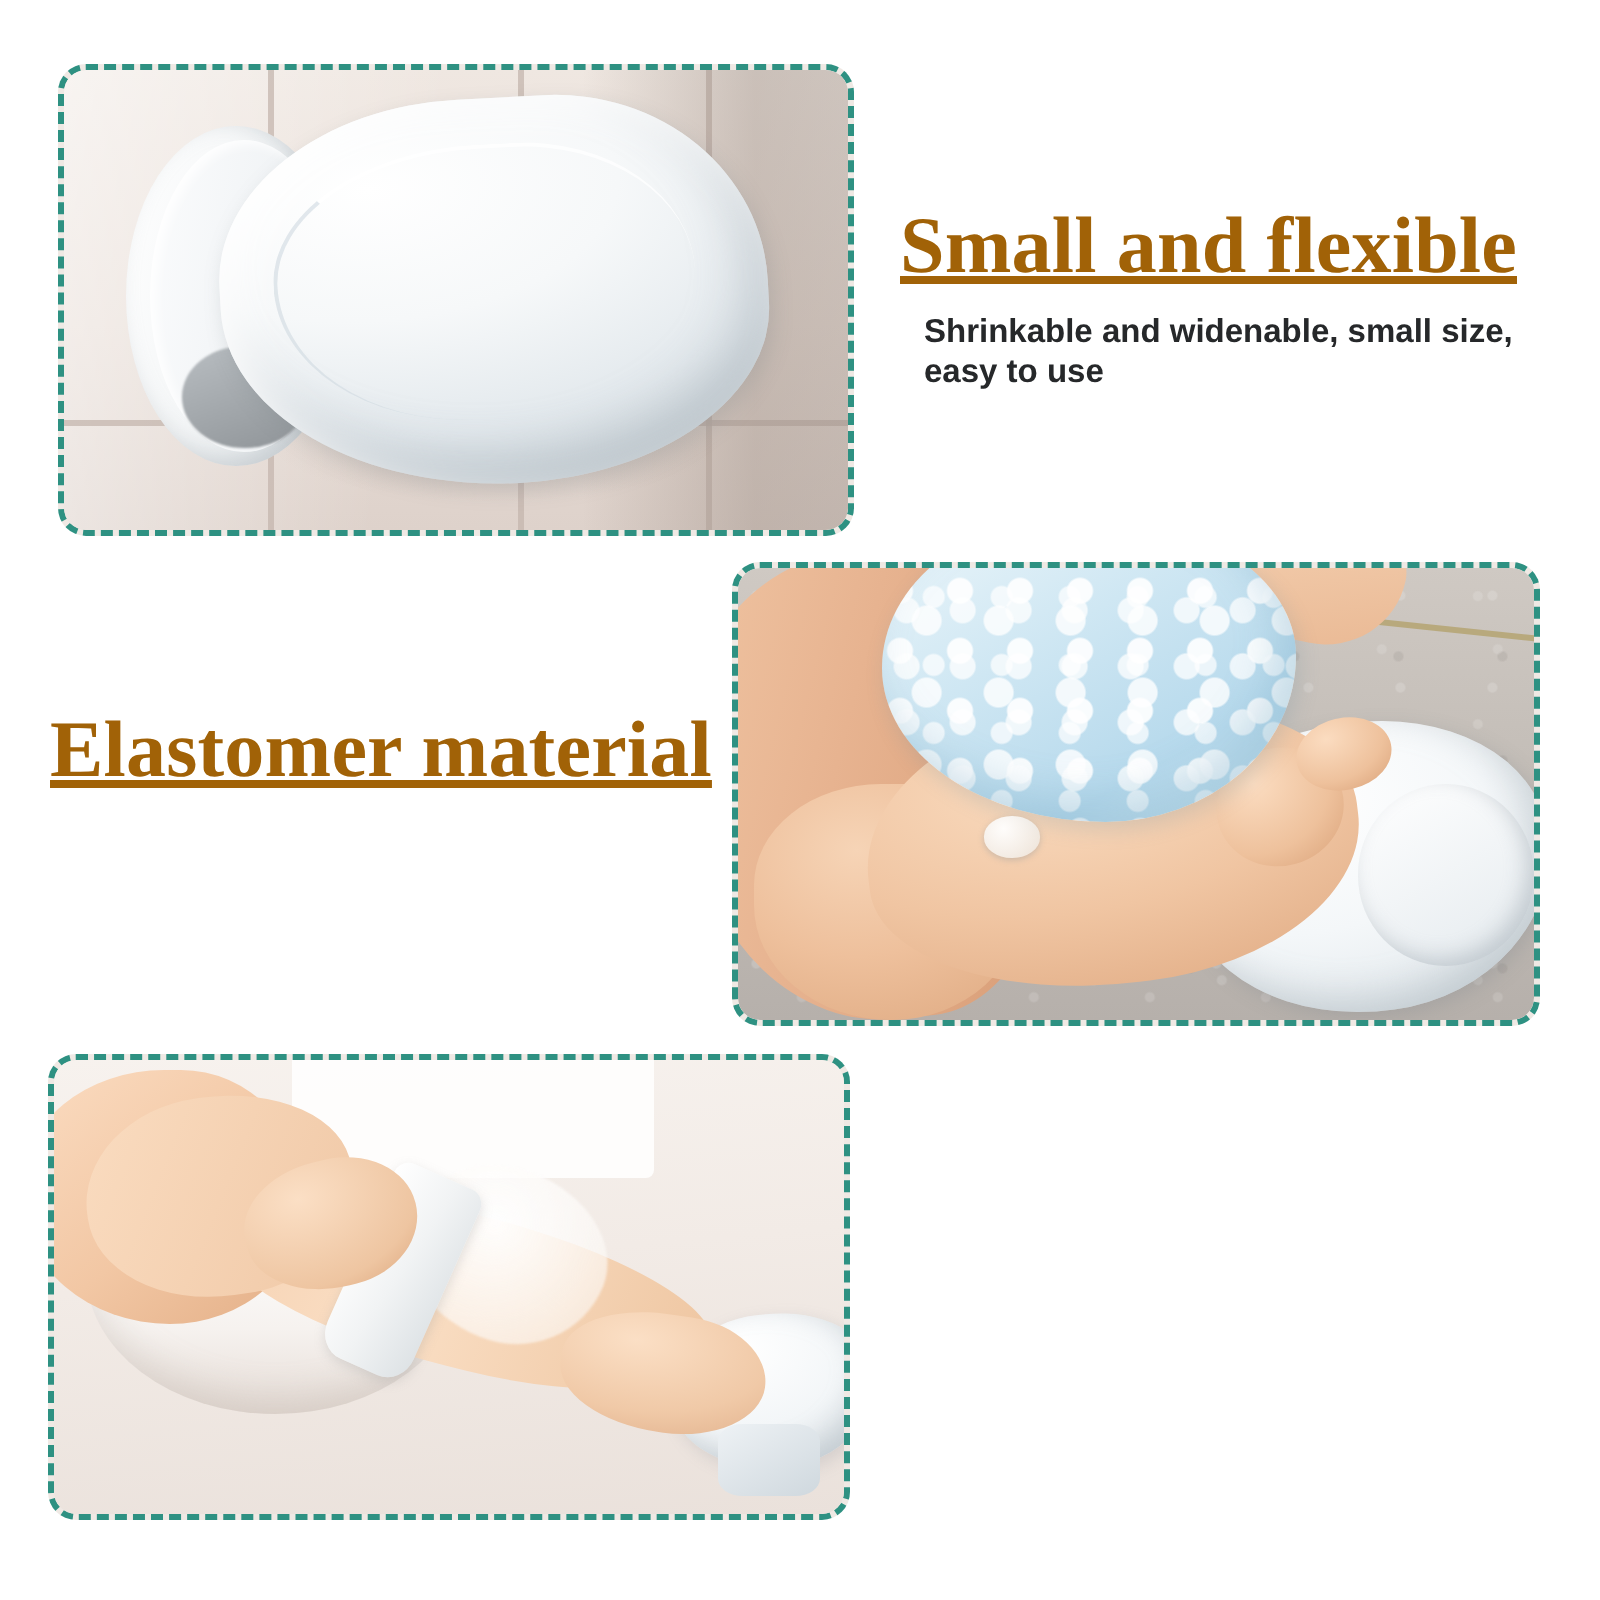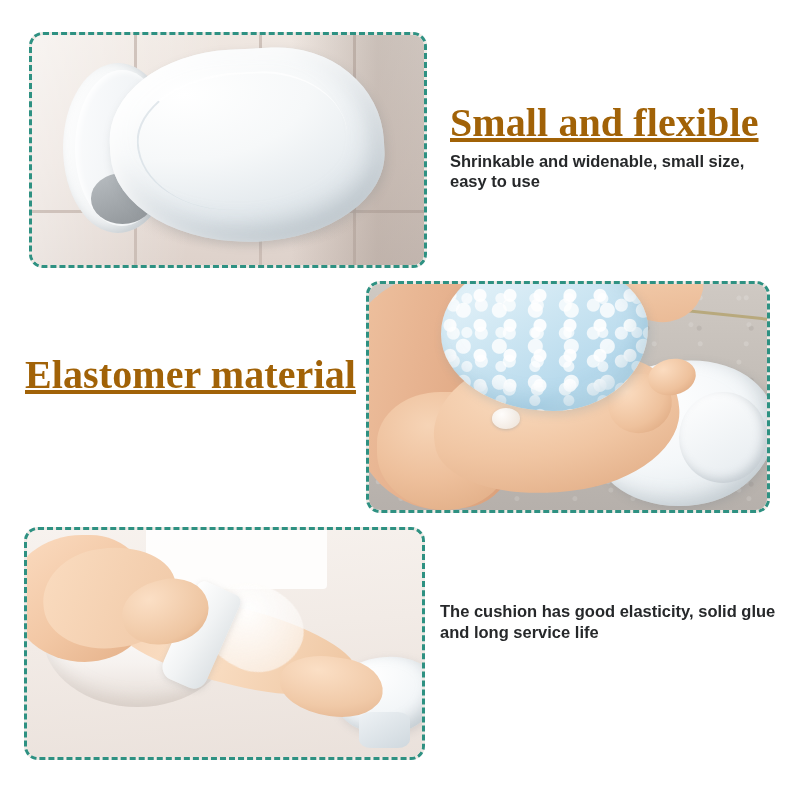--- a/index.html
+++ b/index.html
@@ -312,21 +312,21 @@
     white-space: nowrap;
     margin: 0 0 7px 0;
     text-decoration: underline;
   }
   .feature-desc {
     color: #26282a;
     font-family: "Liberation Sans", sans-serif;
     font-weight: 700;
     font-size: 16.5px;
     line-height: 1.26;
-    margin: 0;
+    margin: 12px;
     white-space: pre-line;
   }
 
   #text-1 { left: 450px; top: 102px; }
   #text-2 { left: 25px;  top: 354px; }
   #text-3 { left: 440px; top: 601px; }
 </style>
 </head>
 <body>
 
@@ -388,15 +388,13 @@
     <div class="rest-3-cup"></div>
     <div class="foot-3"></div>
     <div class="foam"></div>
     <div class="arm"></div>
     <div class="razor"></div>
     <div class="hand-3"></div>
   </div>
 </div>
 
 <div class="text-block" id="text-3">
-  <p class="feature-desc">The cushion has good elasticity, solid glue
-and long service life</p>
 </div>
 
 </body></html>

